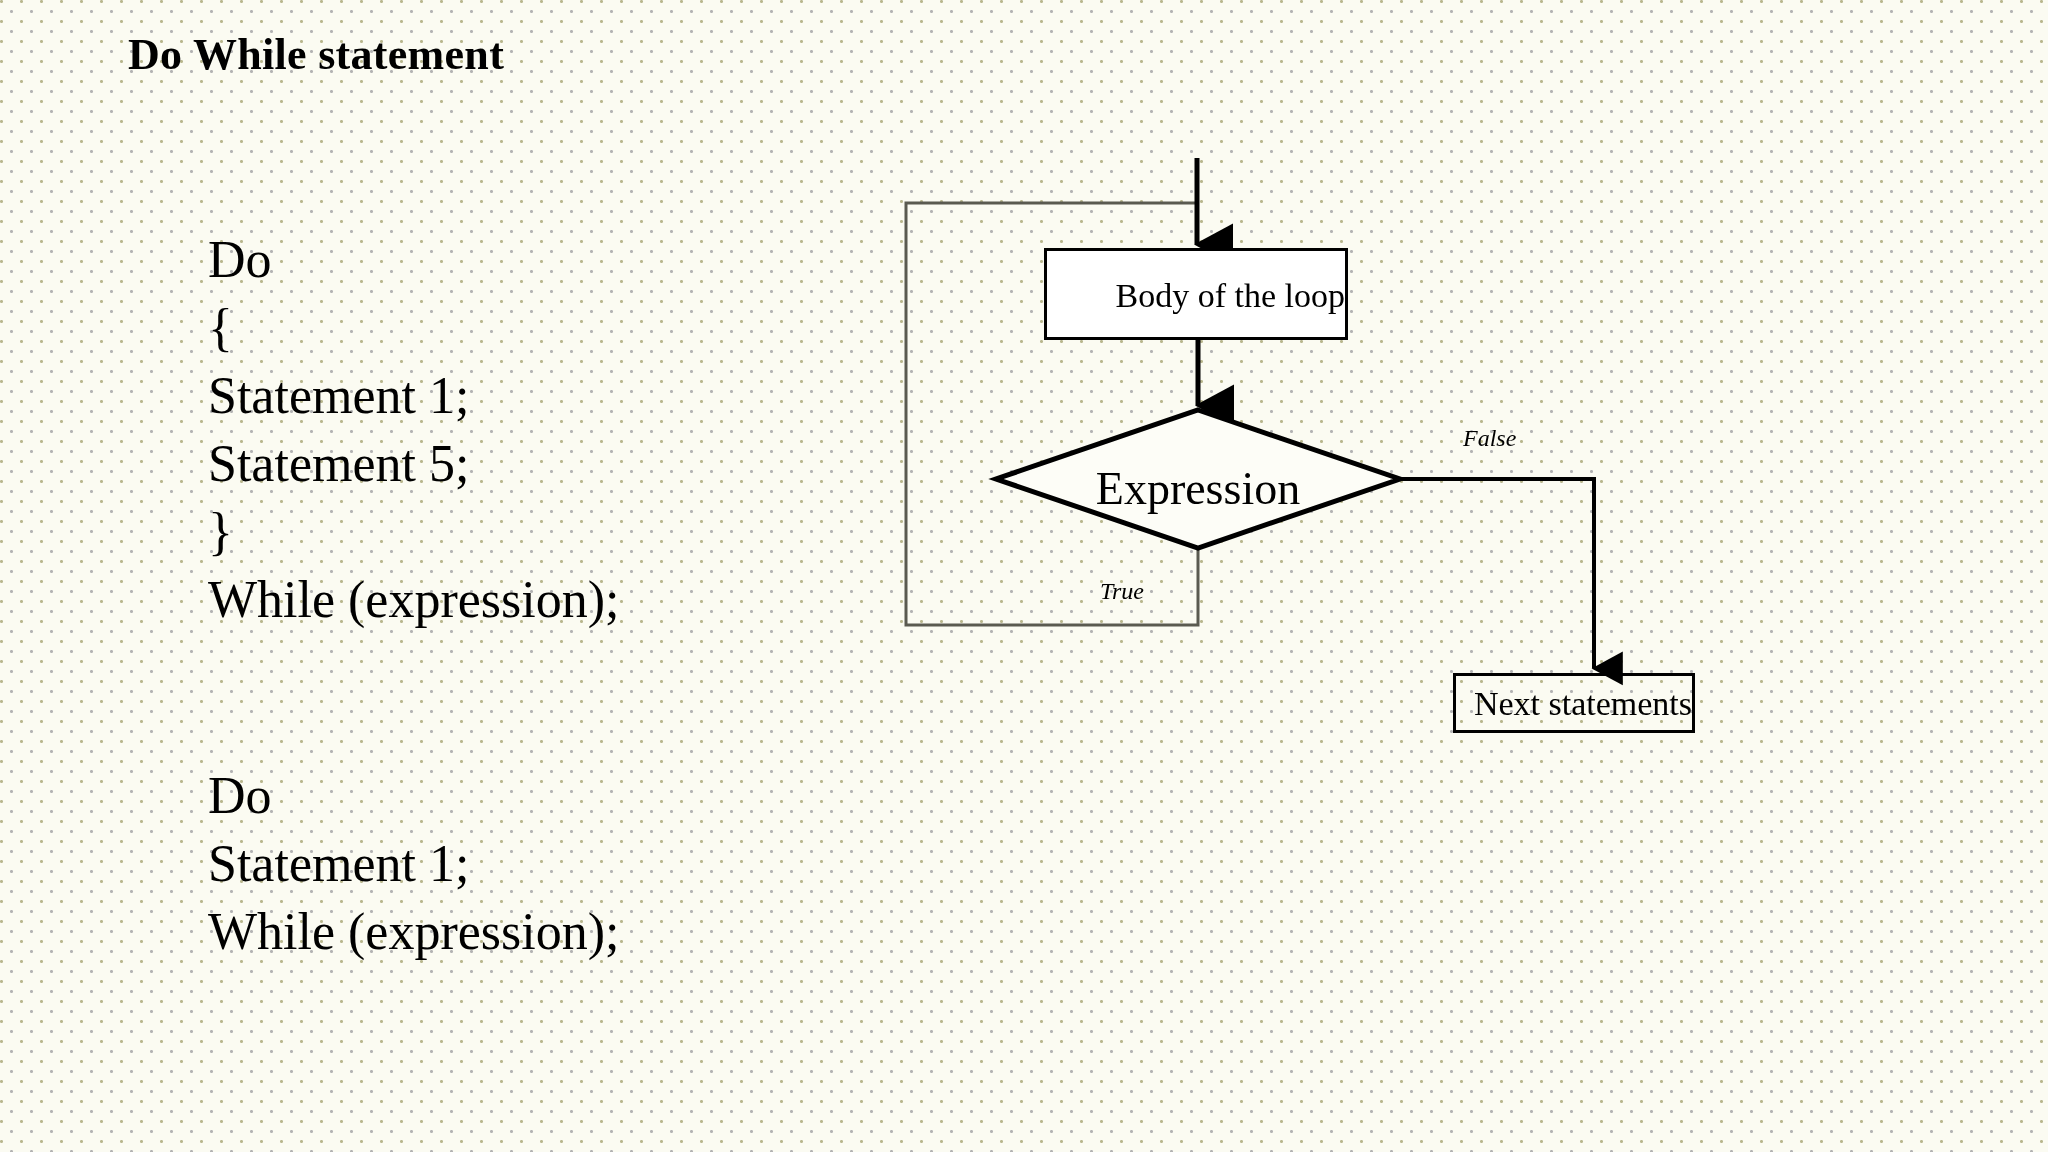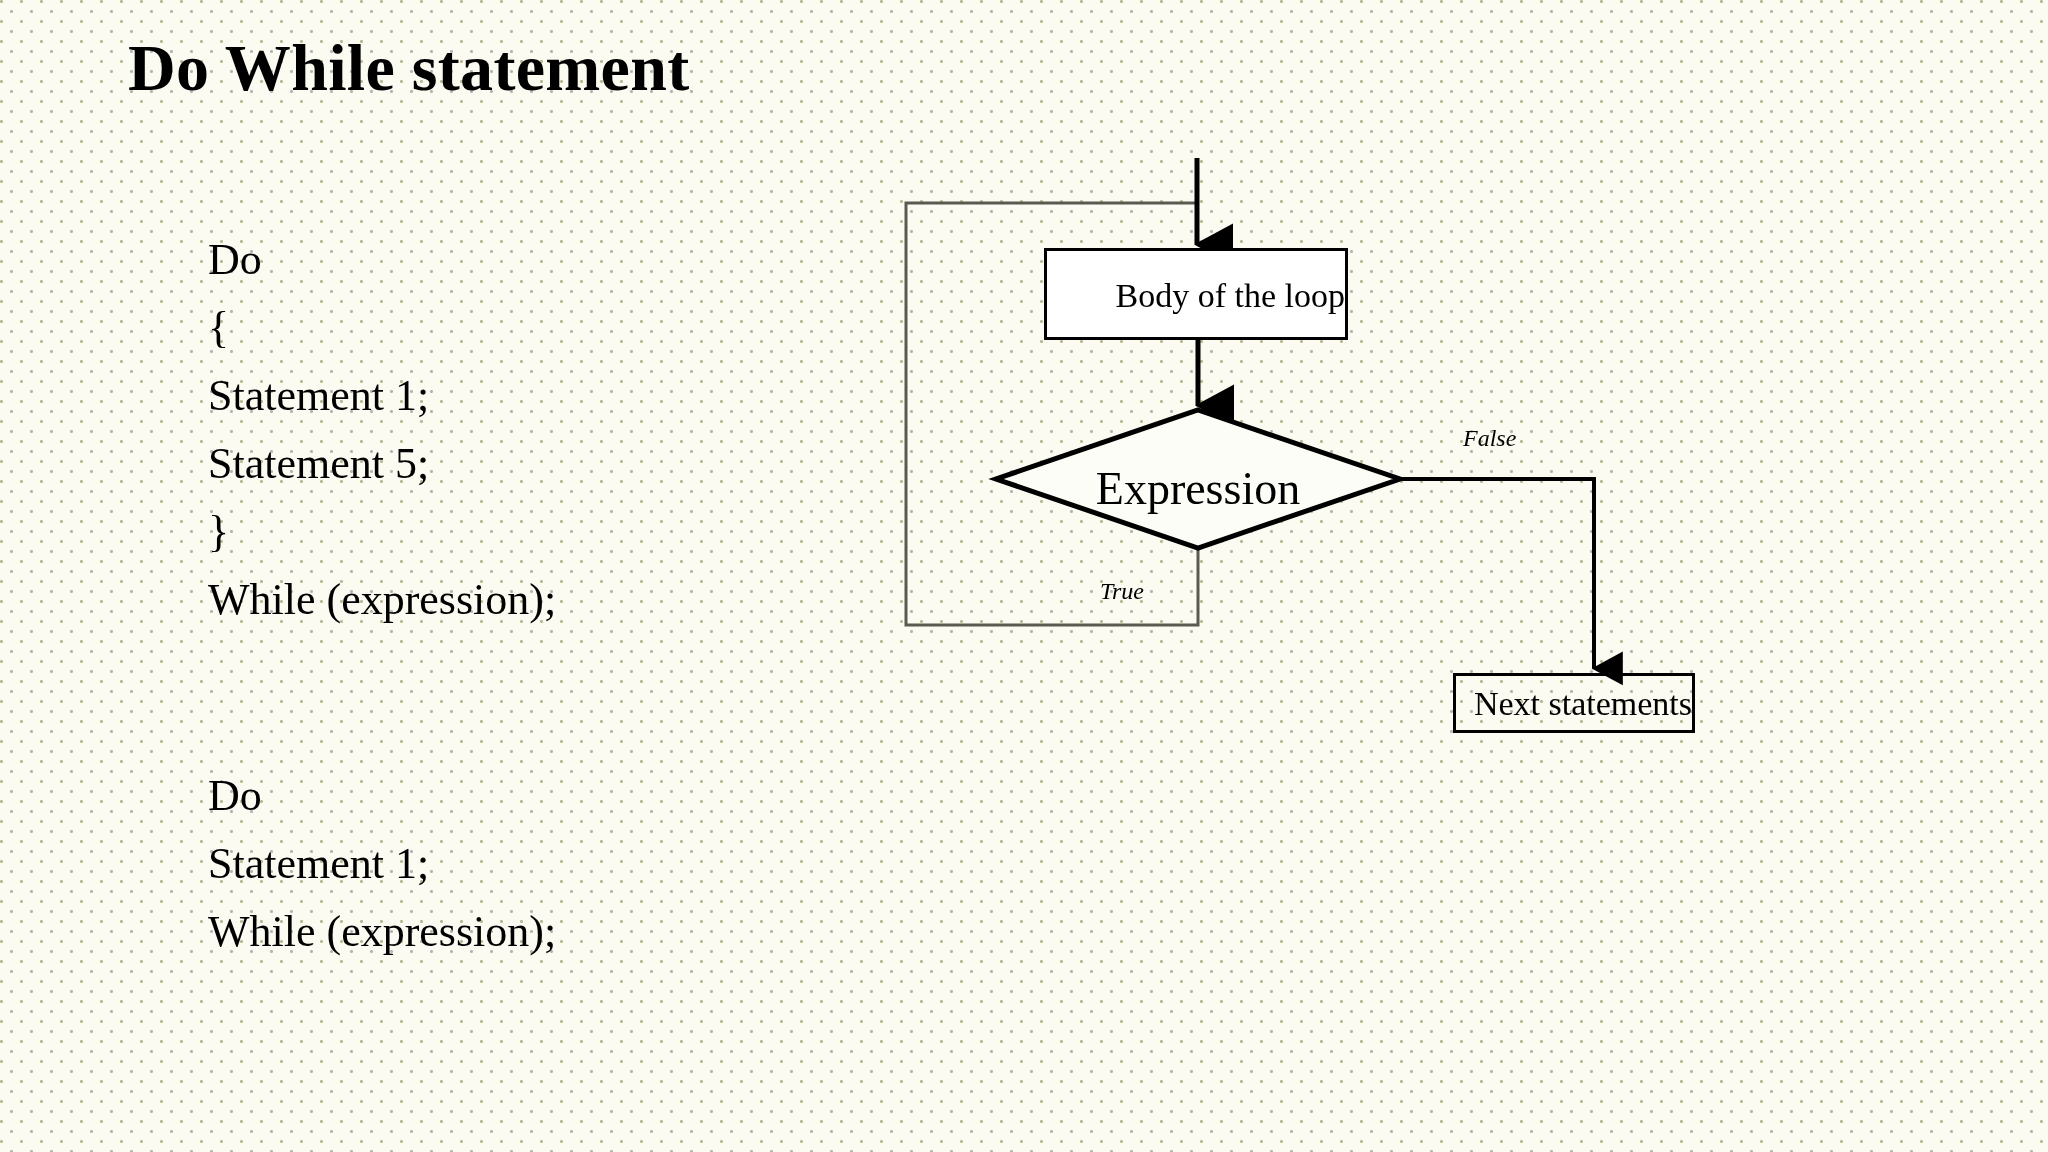--- a/index.html
+++ b/index.html
@@ -24,33 +24,33 @@
       radial-gradient(circle at 1.5px 1.5px, #b3b3b3 1.3px, rgba(179,179,179,0) 1.6px);
     background-size: 20px 20px, 20px 20px;
     background-position: 0px 0px, 10px 10px;
   }
 
   
   #title {
     position: absolute;
     left: 128px;
     top: 30px;
-    font-size: 66px;
+    font-size: 44px;
     font-weight: bold;
     color: #000000;
     letter-spacing: 0.3px;
     white-space: nowrap;
     line-height: 1.15;
   }
 
   
   .code-block {
     position: absolute;
     color: #000000;
-    font-size: 44px;
+    font-size: 52px;
     line-height: 68px;
     white-space: nowrap;
   }
   #code-block-1 { left: 208px; top: 226px; }
   #code-block-2 { left: 208px; top: 762px; }
   .code-line { display: block; height: 68px; }
 
   
   #flowchart {
     position: absolute;

